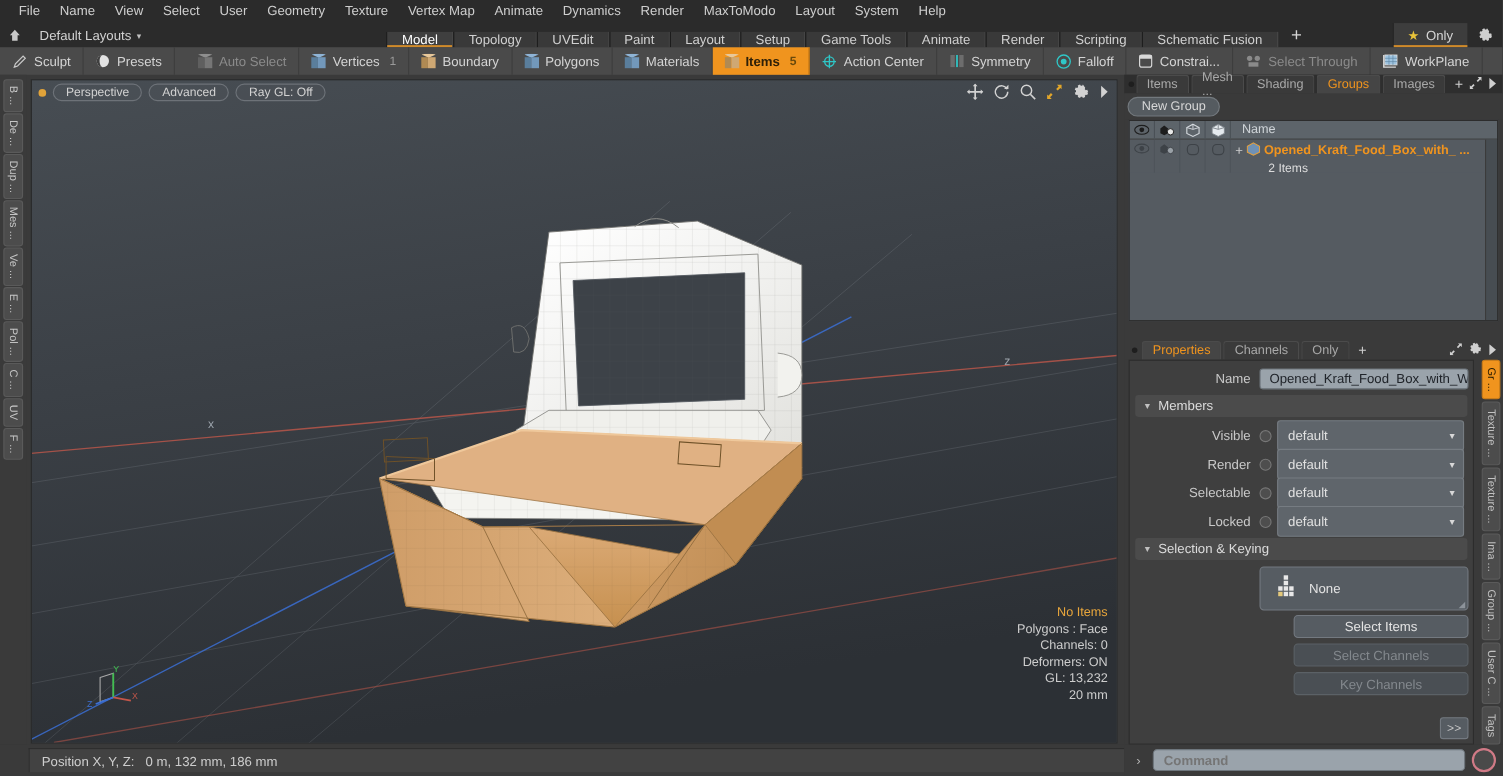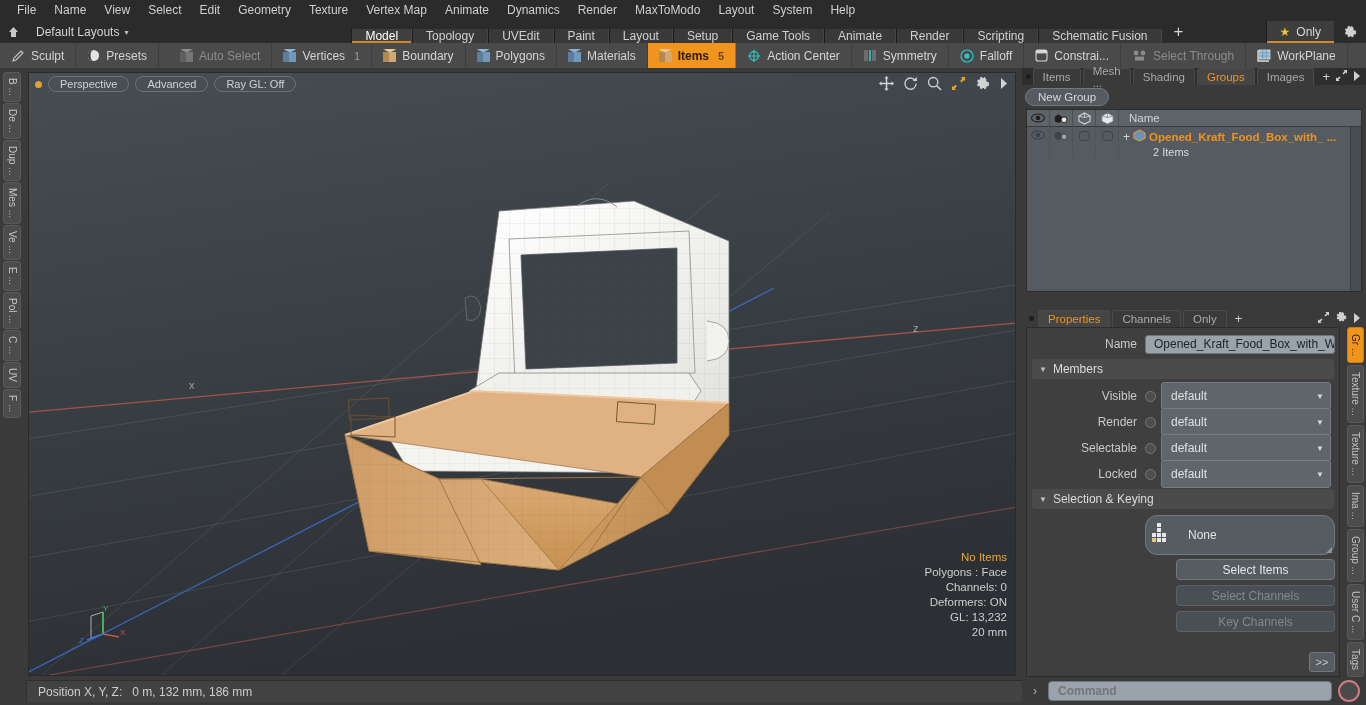--- a/index.html
+++ b/index.html
@@ -217,22 +217,22 @@
            margin-right: 5px; flex: 0 0 11px; }
   .dropdown {
     flex: 1; height: 28px; background: #5f656b; border: 1px solid #767c82; border-radius: 3px;
     display: flex; align-items: center; padding: 0 6px 0 9px; font-size: 12px; color: #e0e0e0;
     margin-right: 4px;
   }
   .dd-caret { margin-left: auto; font-size: 8px; color: #d8d8d8; }
 
   .btnwrap { padding: 0 4px 0 118px; }
   .noneblock {
-    height: 40px; background: #565c62; border: 1px solid #737980; border-radius: 12px;
-    display: flex; align-items: center; gap: 16px; margin-bottom: 4px;
+    height: 40px; background: #565c62; border: 1px solid #737980; border-radius: 4px;
+    display: flex; align-items: center; padding-left: 10px; gap: 8px; margin-bottom: 4px;
     position: relative;
   }
   .noneblock .txt { font-size: 12px; color: #e2e2e2; }
   .noneblock .corner {
     position: absolute; right: 2px; bottom: 1px; width: 0; height: 0;
     border-left: 6px solid transparent; border-bottom: 6px solid #8d939a;
   }
   .pbtn {
     height: 21px; background: #565c62; border: 1px solid #737980; border-radius: 4px;
     display: flex; align-items: center; justify-content: center;
@@ -274,21 +274,21 @@
 </head>
 <body>
 
 <div id="app">
 
   <div class="menubar" id="menubar">
       <div class="mi">File</div>
       <div class="mi">Name</div>
       <div class="mi">View</div>
       <div class="mi">Select</div>
-      <div class="mi">Edit</div>
+      <div class="mi">User</div>
       <div class="mi">Geometry</div>
       <div class="mi">Texture</div>
       <div class="mi">Vertex Map</div>
       <div class="mi">Animate</div>
       <div class="mi">Dynamics</div>
       <div class="mi">Render</div>
       <div class="mi">MaxToModo</div>
       <div class="mi">Layout</div>
       <div class="mi">System</div>
       <div class="mi">Help</div>

